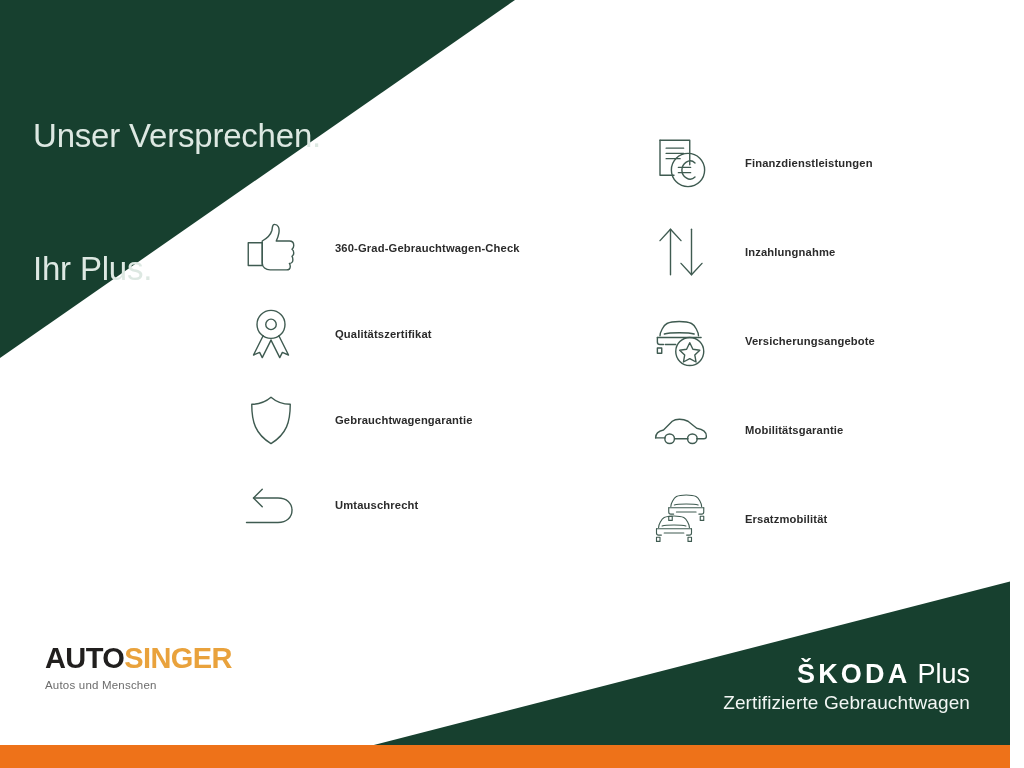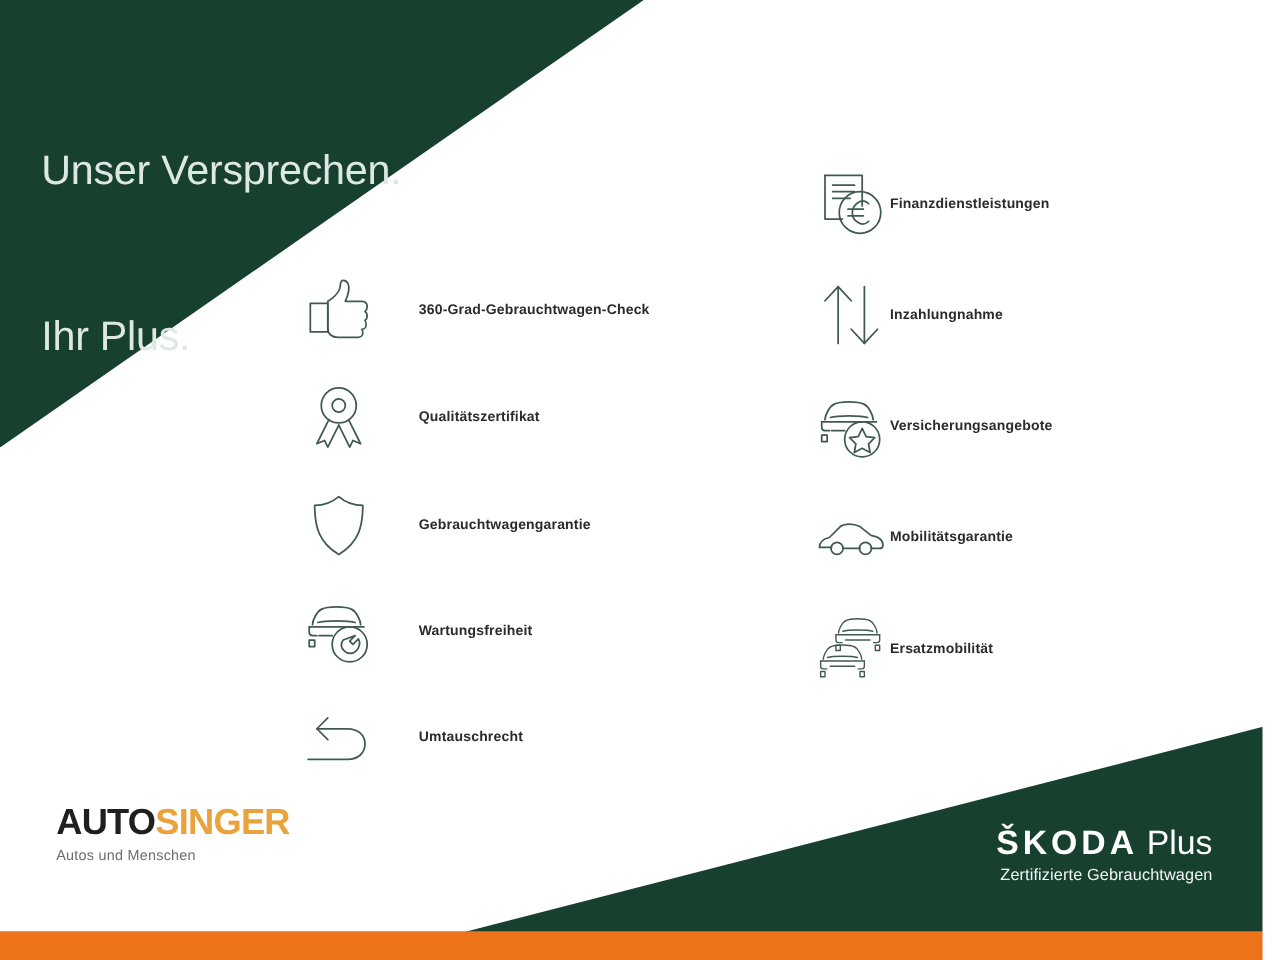--- a/index.html
+++ b/index.html
@@ -95,21 +95,21 @@
     stroke-linejoin:round;
   }
   .feature-label {
     font-size:11.2px;
     font-weight:bold;
     color:#2B2B2B;
     letter-spacing:0.15px;
     white-space:nowrap;
   }
   .col-left  .feature-label { margin-left:33px; }
-  .col-right .feature-label { }
+  .col-right .feature-label { margin-left:33px; }
 
   
   .dealer-logo {
     position:absolute;
     left:45px; top:644px;
     z-index:4;
     text-align:left;
   }
   .dealer-wordmark {
     font-size:29px;
@@ -145,21 +145,21 @@
     font-weight:bold;
     letter-spacing:3.2px;
   }
   .brand-line1 .brand-sub {
     font-weight:300;
     letter-spacing:0px;
     margin-left:7px;
   }
   .brand-line2 {
     margin-top:4px;
-    font-size:13px;
+    font-size:19px;
     font-weight:300;
     letter-spacing:0.1px;
     white-space:nowrap;
     color:#F2F6F4;
   }
 </style>
 </head>
 <body>
 
 <div class="stage">
@@ -199,35 +199,20 @@
 
     <div class="feature">
       <span class="feature-icon">
         <svg viewBox="0 0 64 64" aria-hidden="true">
           <path d="M32 6 C24 13 16 14 10 14 C10 34 14 48 32 59 C50 48 54 34 54 14 C48 14 40 13 32 6 Z"></path>
         </svg>
       </span>
       <span class="feature-label">Gebrauchtwagengarantie</span>
     </div>
 
-    <div class="feature">
-      <span class="feature-icon">
-        <svg viewBox="0 0 64 64" aria-hidden="true">
-          <path d="M8 26 C8 22 12 14 16 12 C22 9 38 9 44 12 C48 14 52 22 52 26"></path>
-          <path d="M5 28 H55"></path>
-          <path d="M5 28 L5 33 C5 35 6 36 8 36 H12"></path>
-          <path d="M13 24 C19 22 41 22 47 24"></path>
-          <path d="M5 40 H10 V46 H5 Z"></path>
-          <path d="M14 36 H26"></path>
-          <circle cx="42" cy="44" r="16"></circle>
-          <path d="M47 36 L42 41 L45 44 L50 39 C52 42 51 47 48 50 C45 53 40 53 37 50 C34 47 34 43 36 40 Z"></path>
-        </svg>
-      </span>
-      <span class="feature-label">Wartungsfreiheit</span>
-    </div>
 
     <div class="feature">
       <span class="feature-icon">
         <svg viewBox="0 0 64 64" aria-hidden="true">
           <path d="M4 52 H40 C50 52 56 46 56 38 C56 30 50 24 40 24 H12"></path>
           <path d="M22 14 L12 24 L22 34"></path>
         </svg>
       </span>
       <span class="feature-label">Umtauschrecht</span>
     </div>

